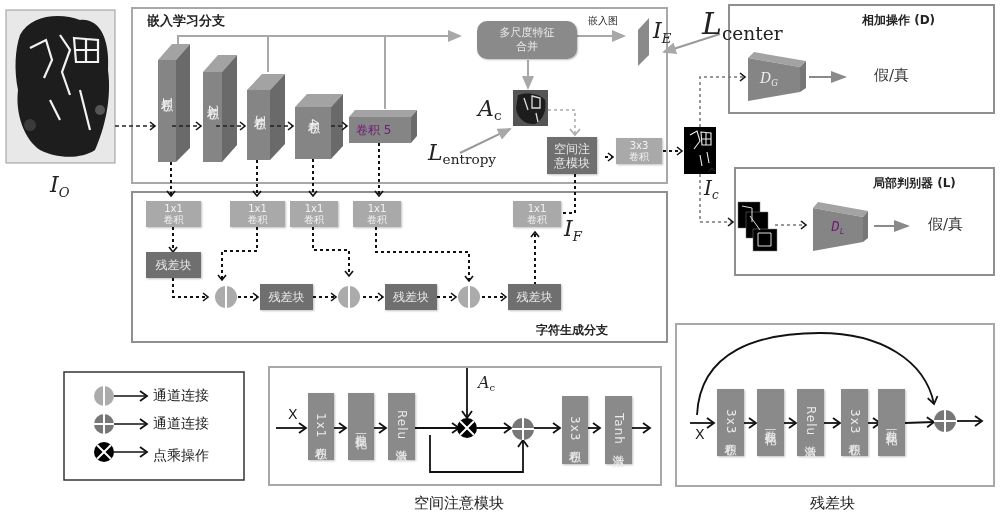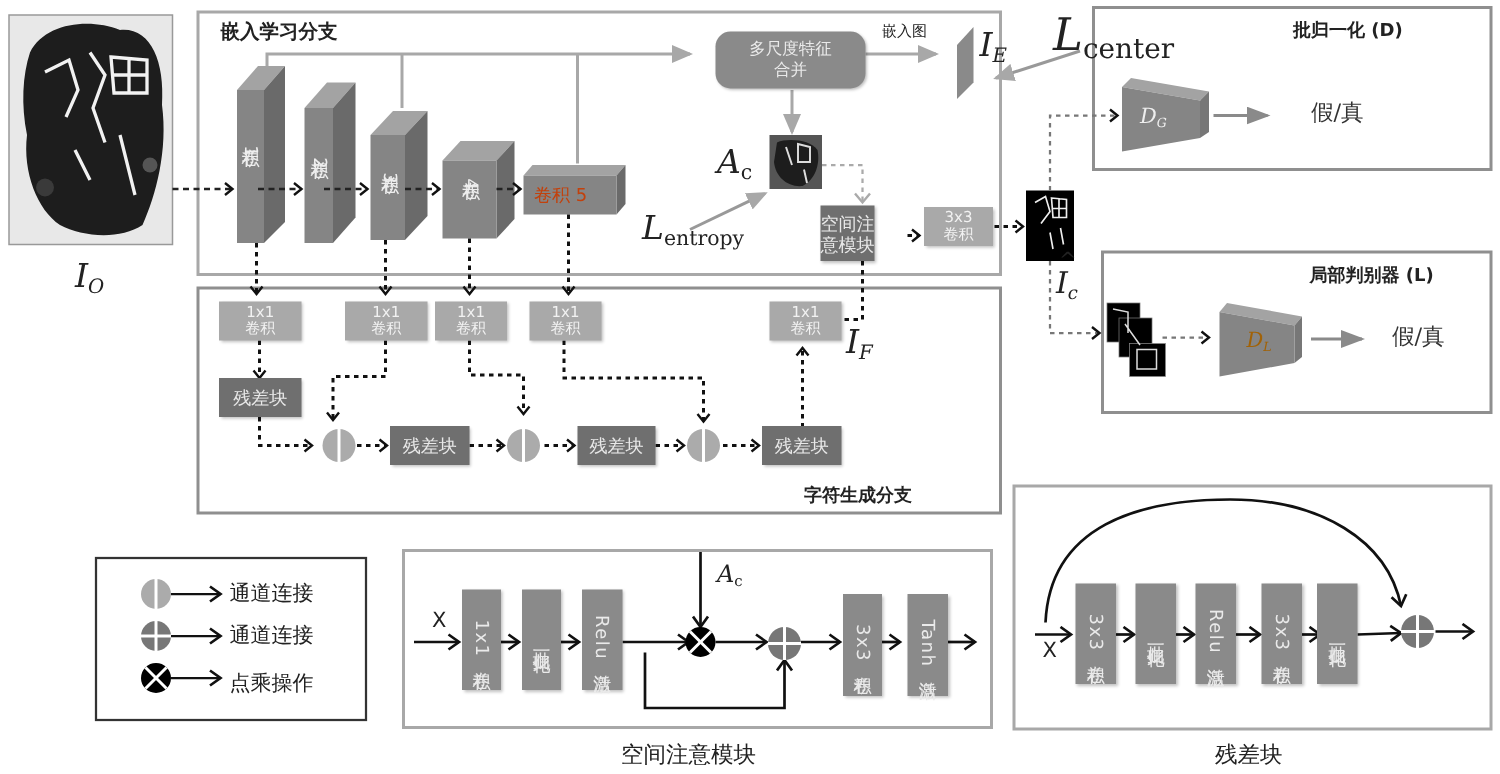--- a/index.html
+++ b/index.html
@@ -240,34 +240,34 @@
 </svg>
 
 <div class="lbl math" style="left:50px;top:172px;font-size:22px;"><span>I</span><span class="sub">O</span></div>
 
 <div class="lbl bold" style="left:147px;top:12px;font-size:13px;">嵌入学习分支</div>
 
 <div class="lbl vtext" style="left:158px;top:90px;color:#eee;">卷积 1</div>
 <div class="lbl vtext" style="left:204px;top:98px;color:#eee;">卷积 2</div>
 <div class="lbl vtext" style="left:251px;top:108px;color:#eee;">卷积 3</div>
 <div class="lbl vtext" style="left:305px;top:112px;color:#eee;">卷积 4</div>
-<div class="lbl" style="left:356px;top:122px;color:#c2410c;font-size:12px;">卷积 5</div>
+<div class="lbl" style="left:356px;top:122px;color:#701a75;font-size:12px;">卷积 5</div>
 
 <div class="cbox mid" style="left:477px;top:21px;width:100px;height:38px;border-radius:10px;font-size:11px;flex-direction:column;">
   <span>多尺度特征</span>
   <span>合并</span>
 </div>
 <div class="lbl" style="left:588px;top:14px;font-size:10px;">嵌入图</div>
 <div class="lbl math" style="left:653px;top:18px;font-size:22px;"><span>I</span><span class="sub">E</span></div>
 <div class="lbl math" style="left:702px;top:6px;font-size:30px;"><span>L</span><span class="subn">center</span></div>
 
 <div class="lbl math" style="left:478px;top:96px;font-size:22px;"><span>A</span><span class="subn">c</span></div>
 <div class="lbl math" style="left:428px;top:140px;font-size:22px;"><span>L</span><span class="subn">entropy</span></div>
 
-<div class="cbox dark" style="left:547px;top:137px;width:36px;height:37px;flex-direction:column;font-size:12px;">
+<div class="cbox dark" style="left:547px;top:137px;width:50px;height:37px;flex-direction:column;font-size:12px;">
   <span>空间注</span>
   <span>意模块</span>
 </div>
 <div class="cbox light" style="left:616px;top:138px;width:46px;height:26px;flex-direction:column;font-size:10px;line-height:11px;">
   <span>3x3</span>
   <span>卷积</span>
 </div>
 
 <div class="cbox light" style="left:146px;top:201px;width:55px;height:26px;flex-direction:column;font-size:10px;line-height:11px;">
     <span>1x1</span>
@@ -293,26 +293,26 @@
 <div class="cbox dark" style="left:146px;top:252px;width:55px;height:26px;">残差块</div>
 <div class="cbox dark" style="left:260px;top:284px;width:53px;height:26px;">残差块</div>
 <div class="cbox dark" style="left:385px;top:284px;width:52px;height:26px;">残差块</div>
 <div class="cbox dark" style="left:508px;top:284px;width:53px;height:26px;">残差块</div>
 
 <div class="lbl math" style="left:564px;top:216px;font-size:22px;"><span>I</span><span class="sub">F</span></div>
 <div class="lbl bold" style="left:536px;top:322px;font-size:12px;">字符生成分支</div>
 
 <div class="lbl math" style="left:704px;top:176px;font-size:20px;"><span style="position:relative;"><span style="position:absolute;left:2px;top:-10px;font-size:14px;font-style:normal;">^</span><span>I</span></span><span class="sub">c</span></div>
 
-<div class="lbl bold" style="left:862px;top:12px;font-size:12px;">批归一化 (D)</div>
+<div class="lbl bold" style="left:862px;top:12px;font-size:12px;">相加操作 (D)</div>
 <div class="lbl math" style="left:760px;top:70px;font-size:14px;color:#eee;"><span>D</span><span class="sub">G</span></div>
 <div class="lbl" style="left:874px;top:66px;font-size:15px;color:#333;font-family:'DejaVu Serif',serif;">假/真</div>
 
 <div class="lbl bold" style="left:873px;top:175px;font-size:12px;">局部判别器 (L)</div>
-<div class="lbl math" style="left:831px;top:219px;font-size:14px;color:#a16207;"><span>D</span><span class="sub">L</span></div>
+<div class="lbl math" style="left:831px;top:219px;font-size:14px;color:#701a75;font-family:Liberation Mono, monospace;"><span>D</span><span class="sub">L</span></div>
 <div class="lbl" style="left:928px;top:215px;font-size:15px;color:#333;font-family:'DejaVu Serif',serif;">假/真</div>
 
 <div class="lbl" style="left:153px;top:387px;font-size:14px;">通道连接</div>
 <div class="lbl" style="left:153px;top:415px;font-size:14px;">通道连接</div>
 <div class="lbl" style="left:153px;top:447px;font-size:14px;">点乘操作</div>
 
 <div class="lbl" style="left:288px;top:406px;font-size:14px;">X</div>
 <div class="lbl math" style="left:478px;top:373px;font-size:16px;"><span>A</span><span class="subn">c</span></div>
 <div class="cbox mid" style="left:308px;top:393px;width:26px;height:67px;">
     <span class="vtext">1x1卷积</span>

